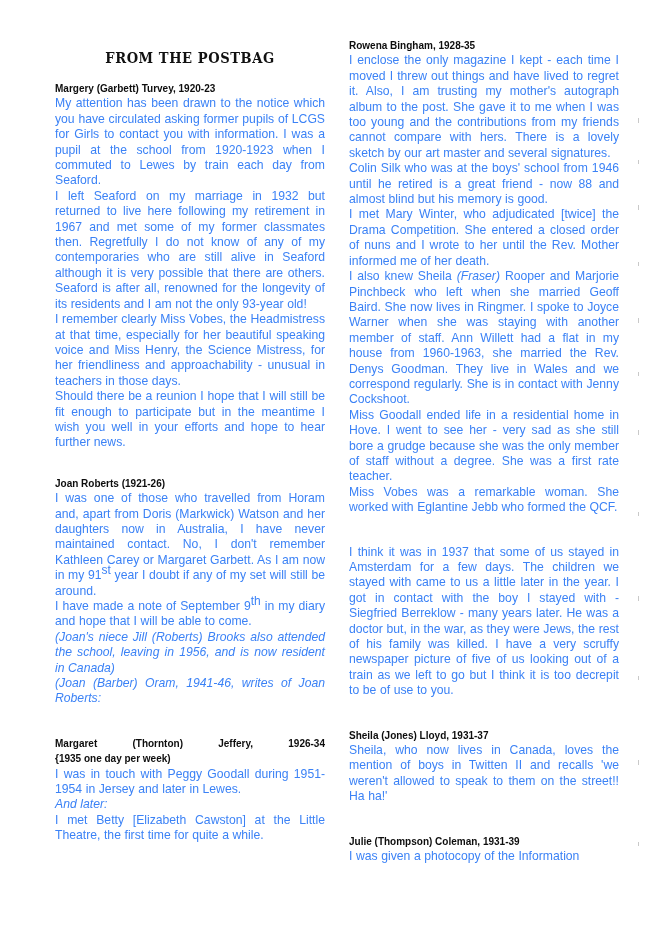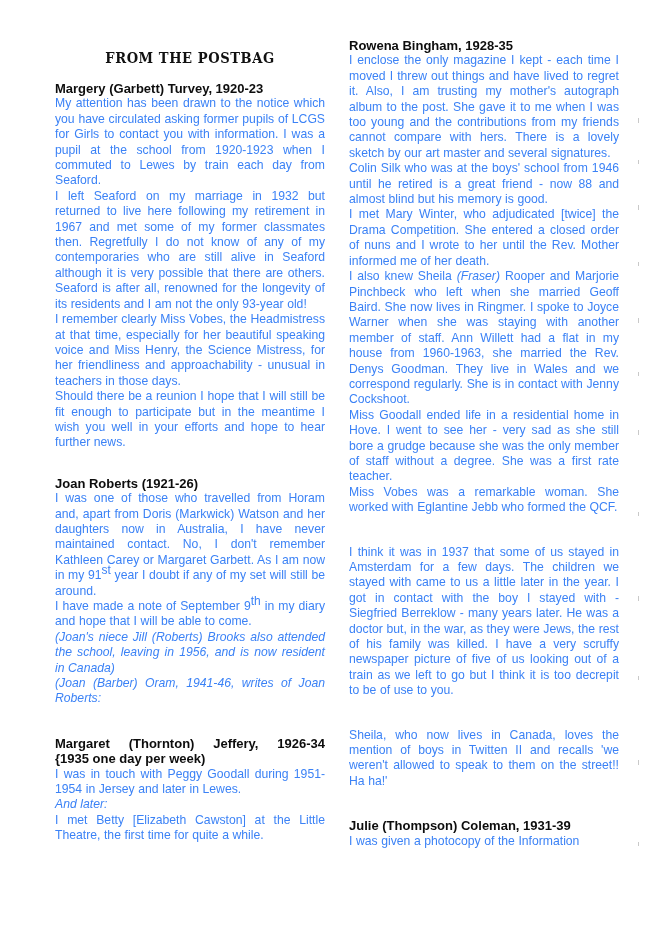--- a/index.html
+++ b/index.html
@@ -49,21 +49,21 @@
     color: #111;
     font-stretch: condensed;
     transform: scaleX(0.94);
     transform-origin: center;
   }
   .entry {
     margin: 0 0 14px 0;
   }
   .entry-heading {
     font-weight: bold;
-    font-size: 13px;
+    font-size: 10px;
     line-height: 15.4px;
     margin: 0 0 0 0;
     color: #0d0d0d;
     text-align: justify;
     text-justify: inter-word;
   }
   .entry-heading.spread {
     text-align-last: justify;
   }
   .para {
@@ -150,20 +150,21 @@
 
       <div class="gap-md"></div>
 
       <div class="entry">
         <p class="para last-left">I think it was in 1937 that some of us stayed in Amsterdam for a few days.  The children we stayed with came to us a little later in the year.  I got in contact with the boy I stayed with - Siegfried Berreklow - many years later.  He was a doctor but, in the war, as they were Jews, the rest of his family was killed.  I have a very scruffy newspaper picture of five of us looking out of a train as we left to go but I think it is too decrepit to be of use to you.</p>
       </div>
 
       <div class="gap-md"></div>
 
       <div class="entry">
+        <p class="entry-heading">Sheila (Jones) Lloyd, 1931-37</p>
         <p class="para last-left">Sheila, who now lives in Canada, loves the mention of boys in Twitten II and recalls 'we weren't allowed to speak to them on the street!!  Ha ha!'</p>
       </div>
 
       <div class="gap-md"></div>
 
       <div class="entry">
         <p class="entry-heading">Julie (Thompson) Coleman, 1931-39</p>
         <p class="para last-left">I was given a photocopy of the Information</p>
       </div>
 

